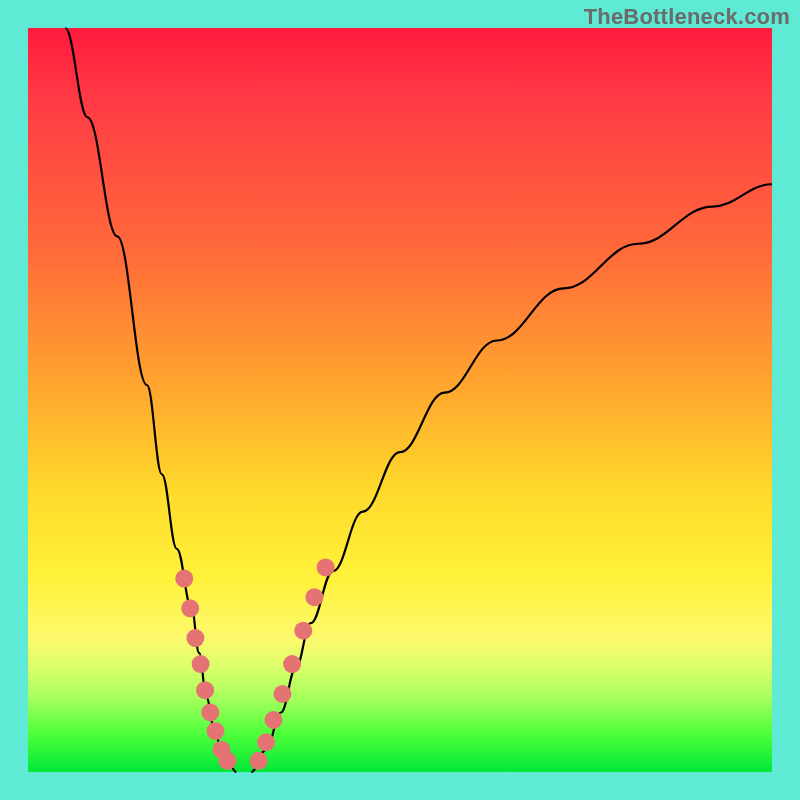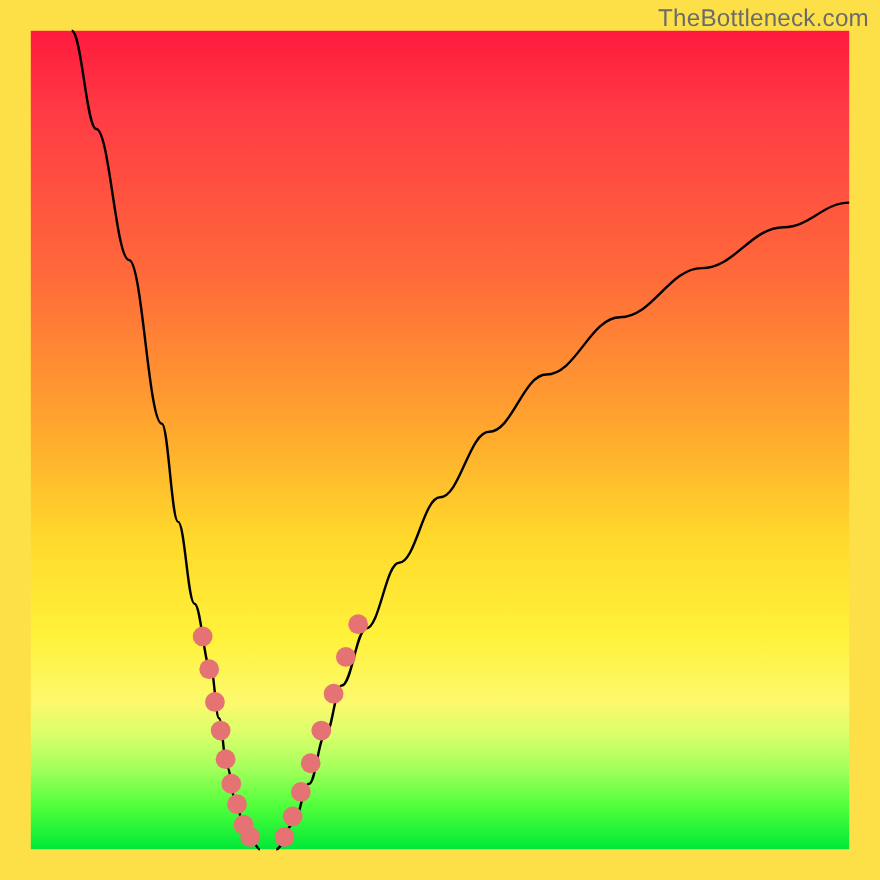--- a/index.html
+++ b/index.html
@@ -10,21 +10,22 @@
     overflow: hidden;
     background: #000;
     font-family: Arial, Helvetica, sans-serif;
   }
   .frame {
     position: absolute;
     top: 0;
     left: 0;
     width: 800px;
     height: 800px;
-    background: #fde047;
+    background: #5eead4;
+    font-weight: bold;
   }
   .plot-area {
     position: absolute;
     top: 28px;
     left: 28px;
     width: 744px;
     height: 744px;
     
     background: linear-gradient(
       to bottom,

